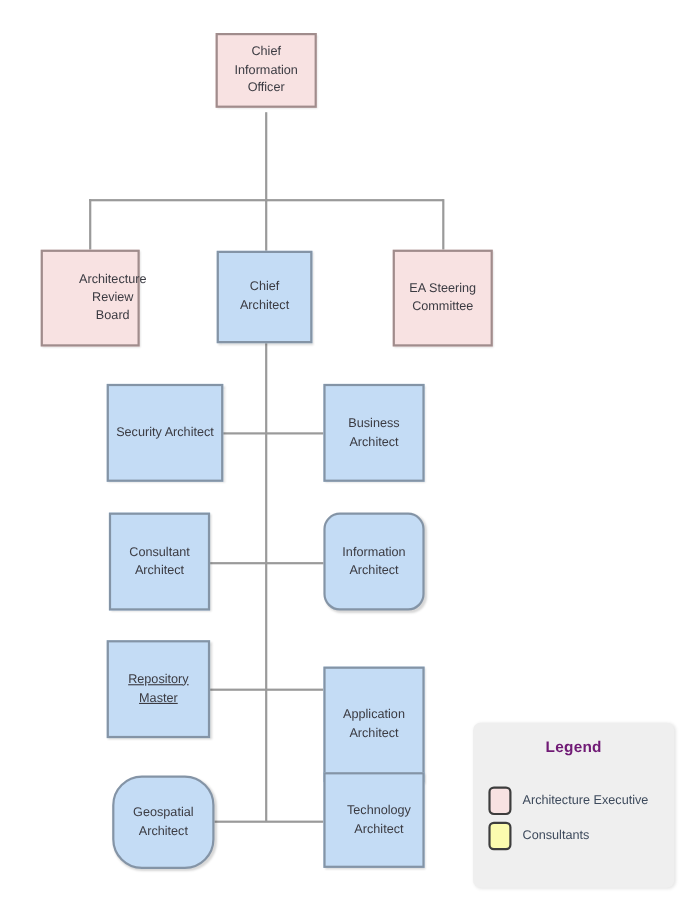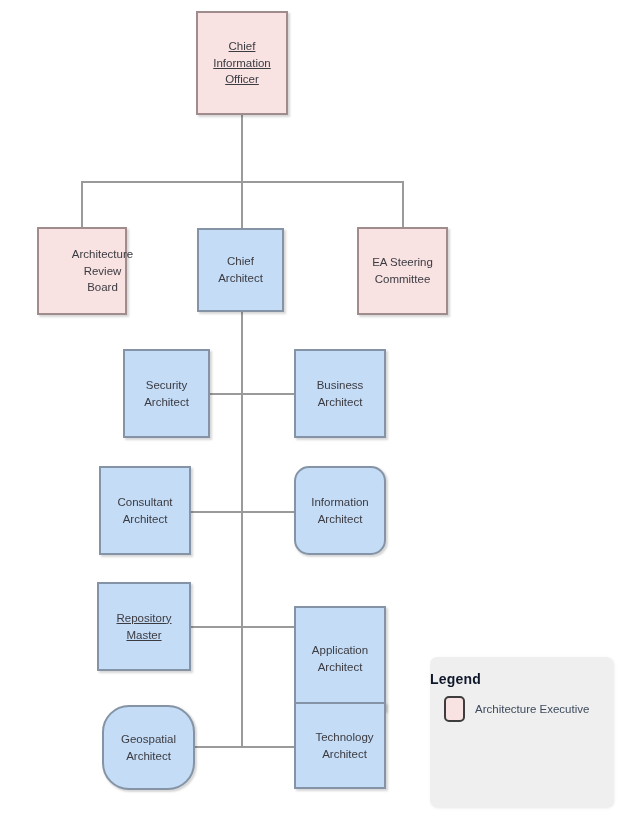--- a/index.html
+++ b/index.html
@@ -55,26 +55,26 @@
 
   
   #legend {
     position: absolute;
     box-sizing: border-box;
     background: #efefef;
     border-radius: 7px;
     box-shadow: 1px 1px 3px rgba(0,0,0,0.10);
   }
   #legend-title {
-    text-align: left;
+    text-align: center;
     font-weight: bold;
     font-size: 14px;
-    color: #0f172a;
+    color: #701a75;
     margin-top: 14px;
-    margin-bottom: 9px;
+    margin-bottom: 28px;
     letter-spacing: 0.2px;
   }
   .legend-row {
     display: flex;
     align-items: center;
     margin: 0 0 6px 14px;
   }
   .legend-swatch {
     width: 21px;
     height: 26px;
@@ -102,33 +102,33 @@
       <div class="conn v" style="left: 402px; top: 181px; height: 46px; background: rgb(154, 154, 154);"></div>
       <div class="conn v" style="left: 241px; top: 181px; height: 47px; background: rgb(154, 154, 154);"></div>
       <div class="conn v" style="left: 241px; top: 312px; height: 435px; background: rgb(154, 154, 154);"></div>
       <div class="conn h" style="left: 190px; top: 393px; width: 104px; background: rgb(154, 154, 154);"></div>
       <div class="conn h" style="left: 191px; top: 511px; width: 103px; background: rgb(154, 154, 154);"></div>
       <div class="conn h" style="left: 191px; top: 626px; width: 103px; background: rgb(154, 154, 154);"></div>
       <div class="conn h" style="left: 195px; top: 746px; width: 99px; background: rgb(154, 154, 154);"></div>
     </div>
 
   <div id="node-layer">
-      <div class="node exec" style="left: 196px; top: 11px; width: 92px; height: 104px; text-decoration: underline;">
+      <div class="node exec" style="left: 196px; top: 30px; width: 92px; height: 68px;">
         <span class="node-label">Chief Information Officer</span>
       </div>
       <div class="node exec" style="left: 37px; top: 227px; width: 90px; height: 88px; padding-left: 47px;">
         <span class="node-label">Architecture Review Board</span>
       </div>
       <div class="node team" style="left: 197px; top: 228px; width: 87px; height: 84px;">
         <span class="node-label">Chief Architect</span>
       </div>
       <div class="node exec" style="left: 357px; top: 227px; width: 91px; height: 88px;">
         <span class="node-label">EA Steering Committee</span>
       </div>
-      <div class="node team" style="left: 97px; top: 349px; width: 87px; height: 89px; margin-left: 26px;">
+      <div class="node team" style="left: 97px; top: 349px; width: 106px; height: 89px;">
         <span class="node-label">Security Architect</span>
       </div>
       <div class="node team" style="left: 294px; top: 349px; width: 92px; height: 89px;">
         <span class="node-label">Business Architect</span>
       </div>
       <div class="node team" style="left: 99px; top: 466px; width: 92px; height: 89px;">
         <span class="node-label">Consultant Architect</span>
       </div>
       <div class="node team" style="left: 294px; top: 466px; width: 92px; height: 89px; border-radius: 15px;">
         <span class="node-label">Information Architect</span>
@@ -147,15 +147,19 @@
       </div>
     </div>
 
   <div id="legend" style="left: 430px; top: 657px; width: 183px; height: 150px;">
     <div id="legend-title">Legend</div>
     <div id="legend-items">
         <div class="legend-row">
           <div class="legend-swatch" style="background: rgb(248, 226, 226);"></div>
           <div class="legend-text">Architecture Executive</div>
         </div>
+        <div class="legend-row">
+          <div class="legend-swatch" style="background: rgb(251, 251, 175);"></div>
+          <div class="legend-text">Consultants</div>
+        </div>
       </div>
   </div>
 </div>
 
 </body></html>

